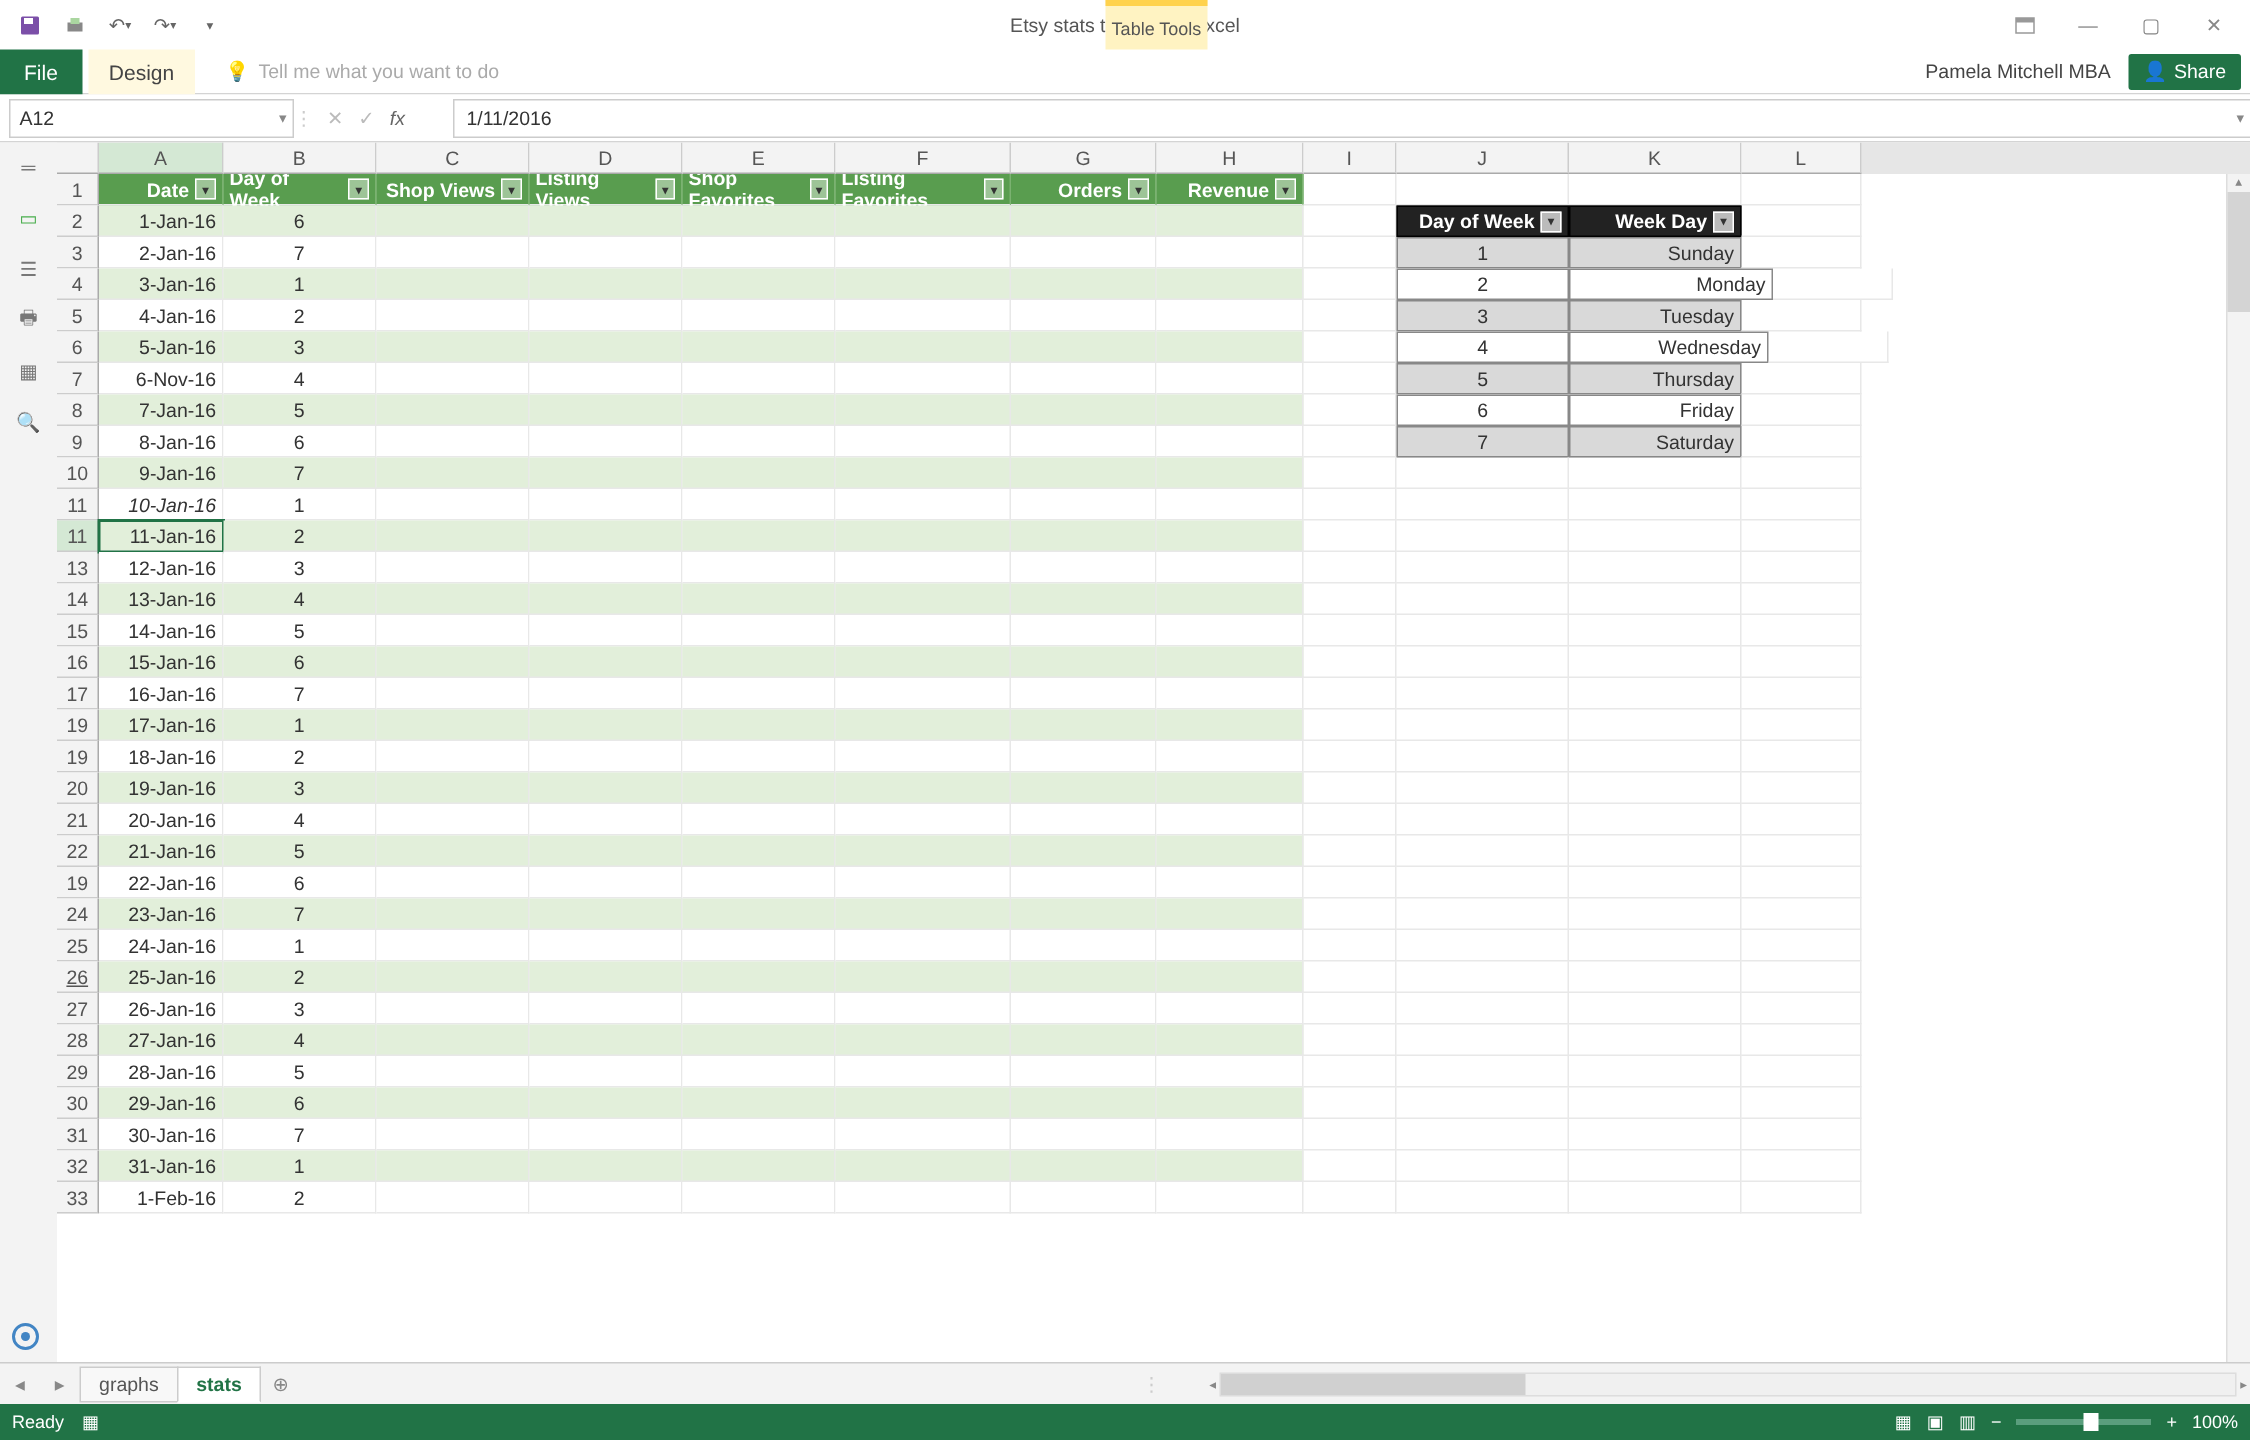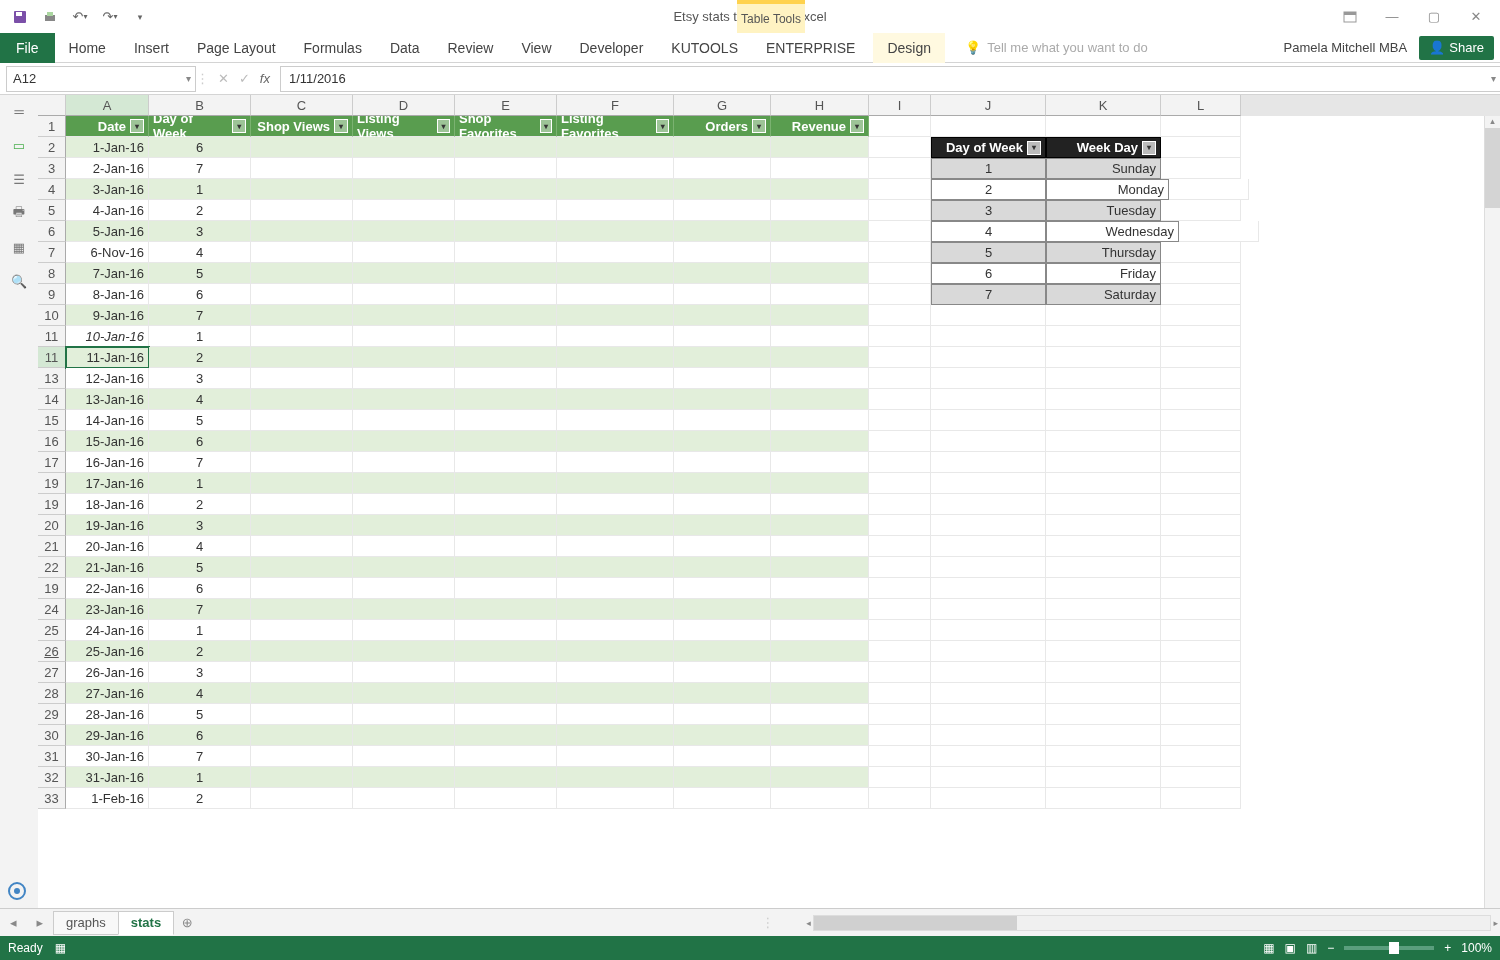--- a/index.html
+++ b/index.html
@@ -16,21 +16,21 @@
 .tab.ctx{background:#fff9e0;}
 .tellme{margin-left:20px;color:#aaa;font-size:13px;display:flex;align-items:center;gap:6px;}
 .user-area{margin-left:auto;display:flex;align-items:center;gap:12px;padding-right:6px;}
 .share-btn{background:#217346;color:#fff;height:24px;padding:0 10px;display:flex;align-items:center;gap:4px;border-radius:2px;}
 .formula-bar{height:32px;display:flex;align-items:center;border-bottom:1px solid #d4d4d4;background:#fff;}
 .name-box{width:190px;height:26px;border:1px solid #ccc;margin-left:6px;display:flex;align-items:center;padding:0 6px;color:#333;position:relative;}
 .name-box .dd{position:absolute;right:4px;color:#888;font-size:10px;}
 .fb-sep{width:12px;text-align:center;color:#ccc;}
 .fb-btns{display:flex;gap:10px;padding:0 10px;color:#bbb;align-items:center;}
 .fx{font-style:italic;color:#666;}
-.formula-input{flex:1;height:26px;border:1px solid #ccc;border-right:none;padding:0 8px;color:#333;display:flex;align-items:center;position:relative;}
+.formula-input{flex:1;height:26px;border:1px solid #ccc;border-right:none;padding:0 8px;color:#333;display:flex;align-items:center;position:relative;margin-left:22px;}
 .formula-expand{position:absolute;right:4px;color:#888;font-size:10px;}
 .work-area{flex:1;display:flex;position:relative;}
 .left-rail{width:38px;background:#f3f3f3;display:flex;flex-direction:column;align-items:center;padding-top:6px;gap:14px;}
 .left-rail .ic{width:20px;height:20px;color:#777;display:flex;align-items:center;justify-content:center;}
 .grid-area{flex:1;position:relative;overflow:hidden;}
 .col-headers{display:flex;height:21px;background:#e6e6e6;}
 .corner{width:28px;border-right:1px solid #ccc;border-bottom:1px solid #aaa;background:#f3f3f3;}
 .colh{border-right:1px solid #ccc;border-bottom:1px solid #aaa;display:flex;align-items:center;justify-content:center;color:#555;font-size:13px;background:#f3f3f3;}
 .colh.sel{background:#d4e8d4;}
 .grid-body{position:absolute;top:21px;left:0;right:0;bottom:0;overflow:hidden;}
@@ -94,32 +94,20 @@
         </svg>
       </div>
     <div class="win-btn">—</div>
     <div class="win-btn">▢</div>
     <div class="win-btn">✕</div>
   </div>
 </div>
 
 <div class="ribbon-tabs">
   <div class="tab-file">File</div>
-  <div id="ribbon-tab-container" style="display:flex;">
-      <div class="tab">Home</div>
-      <div class="tab">Insert</div>
-      <div class="tab">Page Layout</div>
-      <div class="tab">Formulas</div>
-      <div class="tab">Data</div>
-      <div class="tab">Review</div>
-      <div class="tab">View</div>
-      <div class="tab">Developer</div>
-      <div class="tab">KUTOOLS</div>
-      <div class="tab">ENTERPRISE</div>
-    </div>
   <div class="tab ctx" style="margin-left:4px;">Design</div>
   <div class="tellme">
       <span>💡</span>
       <span>Tell me what you want to do</span>
     </div>
   <div class="user-area">
     <span style="color:#444;">Pamela Mitchell MBA</span>
     <div class="share-btn">
         <span>👤</span>
         <span>Share</span>
@@ -250,21 +238,21 @@
           <div class="cell r band0" style="width: 83px;">3-Jan-16</div>
           <div class="cell c band0" style="width: 102px;">1</div>
           <div class="cell band0" style="width: 102px;"></div>
           <div class="cell band0" style="width: 102px;"></div>
           <div class="cell band0" style="width: 102px;"></div>
           <div class="cell band0" style="width: 117px;"></div>
           <div class="cell band0" style="width: 97px;"></div>
           <div class="cell band0" style="width: 98px;"></div>
           <div class="cell" style="width: 62px;"></div>
           <div class="cell c legend1" style="width: 115px;">2</div>
-          <div class="cell r legend1" style="width: 123px;">Monday</div>
+          <div class="cell r legend1" style="width: 136px;">Monday</div>
           <div class="cell" style="width: 80px;"></div>
         </div>
         <div class="row">
           <div class="rowh" style="width: 28px;">5</div>
           <div class="cell r band1" style="width: 83px;">4-Jan-16</div>
           <div class="cell c band1" style="width: 102px;">2</div>
           <div class="cell band1" style="width: 102px;"></div>
           <div class="cell band1" style="width: 102px;"></div>
           <div class="cell band1" style="width: 102px;"></div>
           <div class="cell band1" style="width: 117px;"></div>

